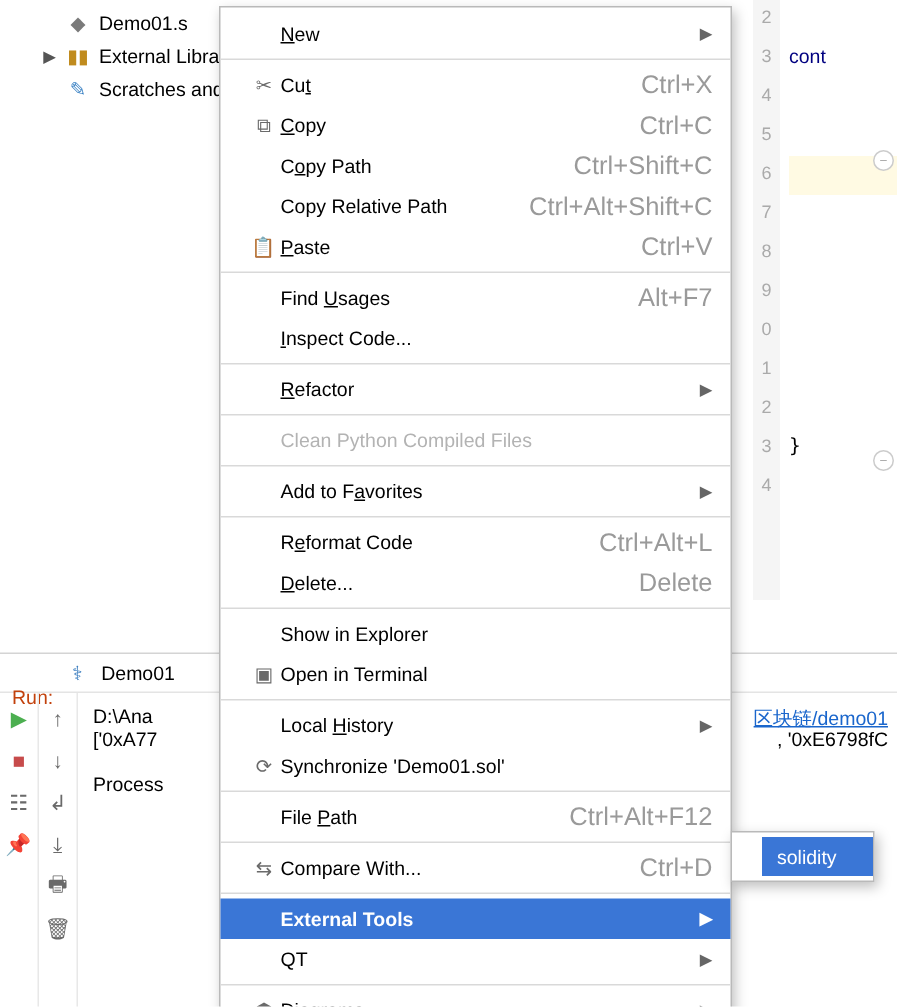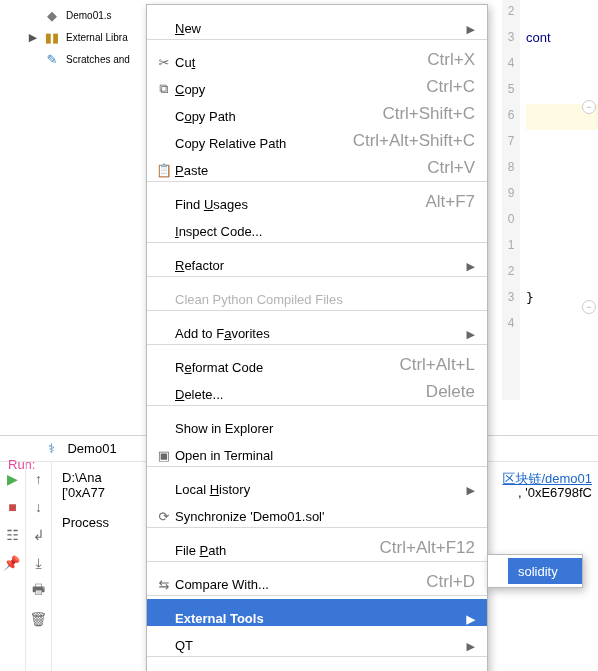--- a/index.html
+++ b/index.html
@@ -3,52 +3,52 @@
 <meta charset="utf-8">
 <style>
   * { box-sizing: border-box; margin: 0; padding: 0; font-family: "Segoe UI", Arial, sans-serif; }
   body { width: 598px; height: 671px; overflow: hidden; background: #fff; font-size: 13px; color: #000; position: relative; }
   
   
   .tree { position: absolute; top: 0; left: 0; width: 598px; height: 90px; background: #fff; padding-top: 4px; }
   .tree-item { display:flex; align-items:center; gap:6px; padding: 3px 0 3px 28px; }
   .tree-item.child { padding-left: 44px; }
   .tree-item .twisty { width: 10px; text-align:center; color:#555; font-size:11px; }
-  .tree-item .label { font-size: 10px; }
+  .tree-item .label { font-size: 13px; }
   .icon { display:inline-flex; width:16px; height:16px; align-items:center; justify-content:center; font-size:13px; }
   .eth-icon { color:#7a7a7a; }
   .lib-icon { color:#c08b1e; }
   .scratches-icon { color:#3b82c4; }
   
   
   .editor { position:absolute; top:0; right:0; width:96px; height:400px; background:#fff; }
   .gutter { position:absolute; left:0; top:0; width:18px; height:400px; background:#f5f5f5; color:#aaa; font-size:12px; }
   .gutter div { height:26px; padding-top:4px; text-align:center; }
   .codecol { position:absolute; left:24px; top:0; width:72px; }
   .codecol .lrow { height:26px; font-family: Consolas, monospace; font-size:13px; padding-top:4px; white-space: nowrap; overflow:hidden; }
   .codecol .lrow.hl { background:#fffae3; }
   .kw { color:#000080; font-weight:normal; }
   .fold-badge { position:absolute; right:2px; width:14px; height:14px; border:1px solid #ccc; border-radius:7px; background:#fff; font-size:9px; text-align:center; line-height:12px; color:#aaa; }
 
   
   .run-panel { position:absolute; left:0; bottom:0; width:598px; height:236px; border-top:1px solid #d4d4d4; background:#fff; }
   .run-header { height:26px; border-bottom:1px solid #e4e4e4; display:flex; align-items:center; padding-left:8px; gap:8px; }
-  .run-header .label { color:#ec4899;margin-top:32px; }
+  .run-header .label { color:#c2410c;margin-top:32px; }
   .run-body { display:flex; height:210px; }
   .run-left { width:26px; border-right:1px solid #e8e8e8; display:flex; flex-direction:column; align-items:center; gap:10px; padding-top:8px; }
   .run-mid { width:26px; border-right:1px solid #e8e8e8; display:flex; flex-direction:column; align-items:center; gap:10px; padding-top:8px; }
   .run-console { flex:1; font-family: Consolas, monospace; font-size:13px; padding:8px 10px; white-space:nowrap; overflow:hidden; }
   .run-console .path { color:#000; }
   .run-console .link { color:#1a66cc; text-decoration:underline; }
   .tbtn { width:18px; height:18px; display:flex; align-items:center; justify-content:center; font-size:14px; color:#6a6a6a; }
   .play { color:#4caf50; }
 
   
   .ctx { position:absolute; left:146px; top:4px; width:342px; background:#fff; border:1px solid #b9b9b9; box-shadow: 2px 3px 8px rgba(0,0,0,0.25); padding: 4px 0; z-index:10; }
-  .ctx .row { display:flex; align-items:flex-end; height:27px; padding: 0 12px 0 6px; }
+  .ctx .row { display:flex; align-items:center; height:27px; padding: 0 12px 0 18px; }
   .ctx .row.sub .arrow { margin-left:auto; color:#666; font-size:11px; }
   .ctx .row .ic { width:22px; display:flex; justify-content:center; color:#6a6a6a; font-size:13px; }
   .ctx .row .txt { flex:1; }
   .ctx .row .sc { color:#9a9a9a; font-size:17px; }
   .ctx .row.disabled { color:#b3b3b3; }
   .ctx .row.selected { background:#3a76d6; color:#fff;font-weight:bold; }
   .ctx .row.selected .arrow, .ctx .row.selected .ic, .ctx .row.selected .sc { color:#fff; }
   .ctx hr { border:none; border-top:1px solid #d9d9d9; margin: 3px 0; }
   .mn { text-decoration: underline; }
 

